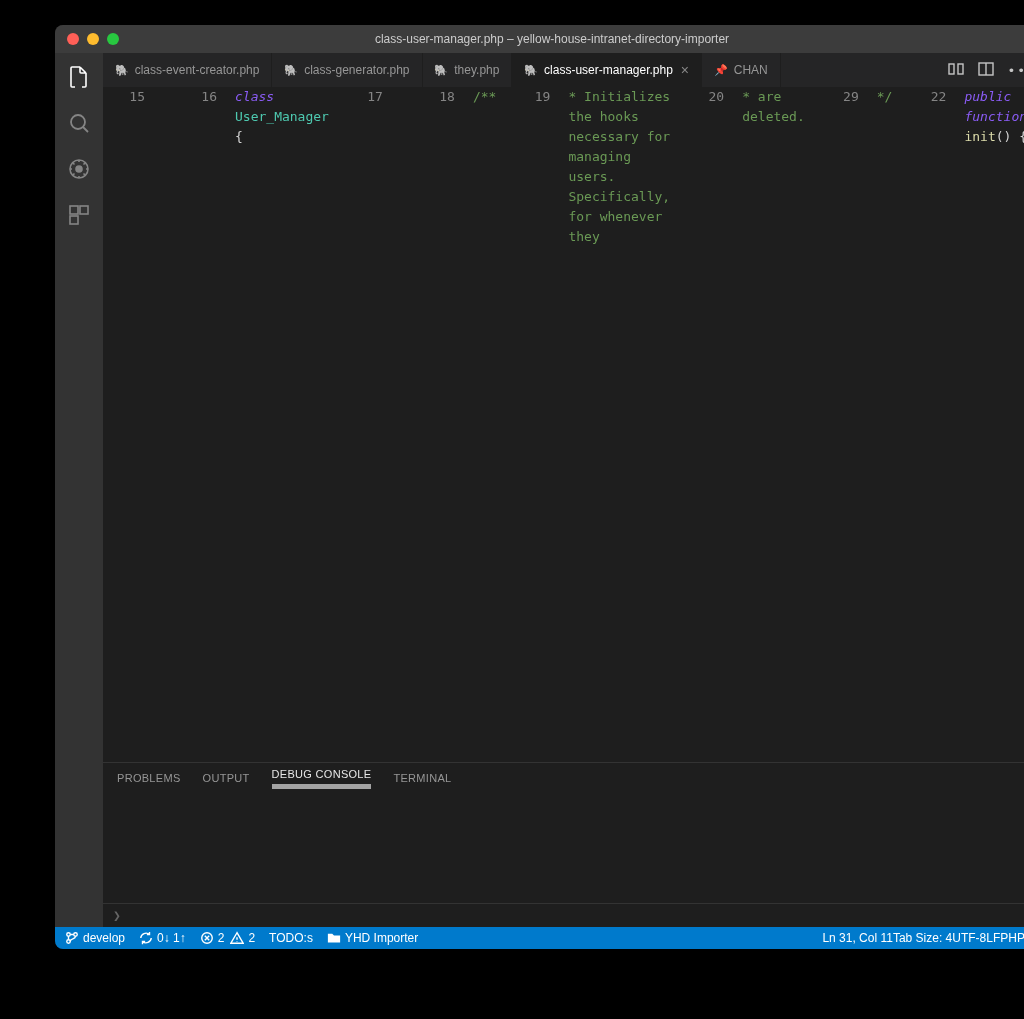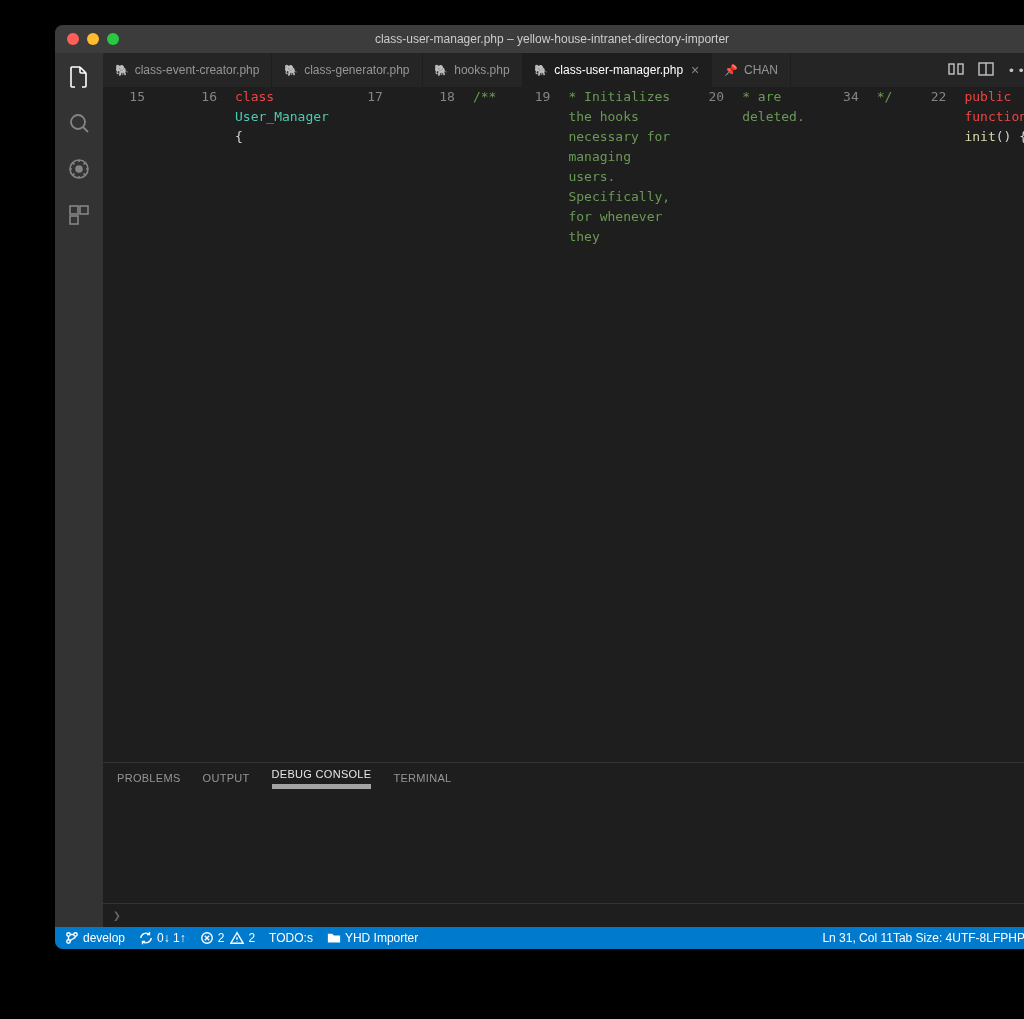--- a/index.html
+++ b/index.html
@@ -22,21 +22,21 @@
   .tab .ficon{ color:#a074c4; font-size:11px;}
   .tab .close{ color:#888; font-size:14px; margin-left:2px;}
   .tab.pinned .ficon{color:#4a90d9;}
   .tab-actions{ margin-left:auto; display:flex; align-items:center; gap:14px; padding:0 12px; color:#c5c5c5;}
   .tab-actions svg{width:16px;height:16px;}
   .editor { flex:1; display:flex; overflow:hidden; position:relative;gap:12px;}
   .line { height:20px; line-height:20px; display:flex;}
   .ln { width:60px; text-align:right; padding-right:18px; color:#858585; position:relative; flex-shrink:0;}
   .cd { flex:1; }
   
-  .k{color:#ef4444;} .cls{color:#4ec9b0;} .fn{color:#dcdcaa;} .cm{color:#6a9955;}
+  .k{color:#8b5cf6;font-style:italic;} .cls{color:#4ec9b0;} .fn{color:#dcdcaa;} .cm{color:#6a9955;}
   .minimap{ position:absolute; right:0; top:0; width:8px; height:100%; background:#1e1e1e;}
   .mm-mark{ position:absolute; right:0; width:6px; height:6px; background:#587c0c;}
   .panel { height:165px; border-top:1px solid #333; background:#1e1e1e; display:flex; flex-direction:column;}
   .panel-tabs{ height:30px; display:flex; align-items:center; padding:0 14px; gap:22px; font-size:11px; color:#969696; font-family:-apple-system,sans-serif;}
   .ptab{cursor:pointer; letter-spacing:.3px;}
   .ptab.active{ color:#e7e7e7; border-bottom:5px solid #a3a3a3; padding-bottom:4px;}
   .panel-actions{ margin-left:auto; display:flex; gap:14px; color:#c5c5c5;}
   .panel-body{ flex:1;}
   .panel-input{ height:24px; border-top:1px solid #333; display:flex; align-items:center; padding:0 10px; color:#656565;}
   .statusbar{ height:22px; background:#007acc; display:flex; align-items:flex-start; color:#fff; font-size:12px; font-family:-apple-system,sans-serif; padding:4px 10px; gap:14px;}
@@ -92,21 +92,21 @@
         <div class="tab">
             <span class="ficon">🐘</span>
             <span>class-event-creator.php</span>
           </div>
         <div class="tab">
             <span class="ficon">🐘</span>
             <span>class-generator.php</span>
           </div>
         <div class="tab">
             <span class="ficon">🐘</span>
-            <span>hooks.php</span>
+            <span>they.php</span>
           </div>
         <div class="tab active">
             <span class="ficon">🐘</span>
             <span>class-user-manager.php</span>
             <span class="close">×</span>
           </div>
         <div class="tab pinned">
             <span class="ficon">📌</span>
             <span>CHAN</span>
           </div>
@@ -145,21 +145,21 @@
           </div>
           <div class="line">
             <div class="ln">19</div>
             <div class="cd"><span class="cm">     * Initializes the hooks necessary for managing users. Specifically, for whenever they</span></div>
           </div>
           <div class="line">
             <div class="ln">20</div>
             <div class="cd"><span class="cm">     * are deleted.</span></div>
           </div>
           <div class="line">
-            <div class="ln">34</div>
+            <div class="ln">29</div>
             <div class="cd"><span class="cm">     */</span></div>
           </div>
           <div class="line">
             <div class="ln">22</div>
             <div class="cd">    <span class="k">public</span> <span class="k">function</span> <span class="fn">init</span>() {</div>
           </div>
           <div class="line">
             <div class="ln">23</div>
             <div class="cd"></div>
           </div>

